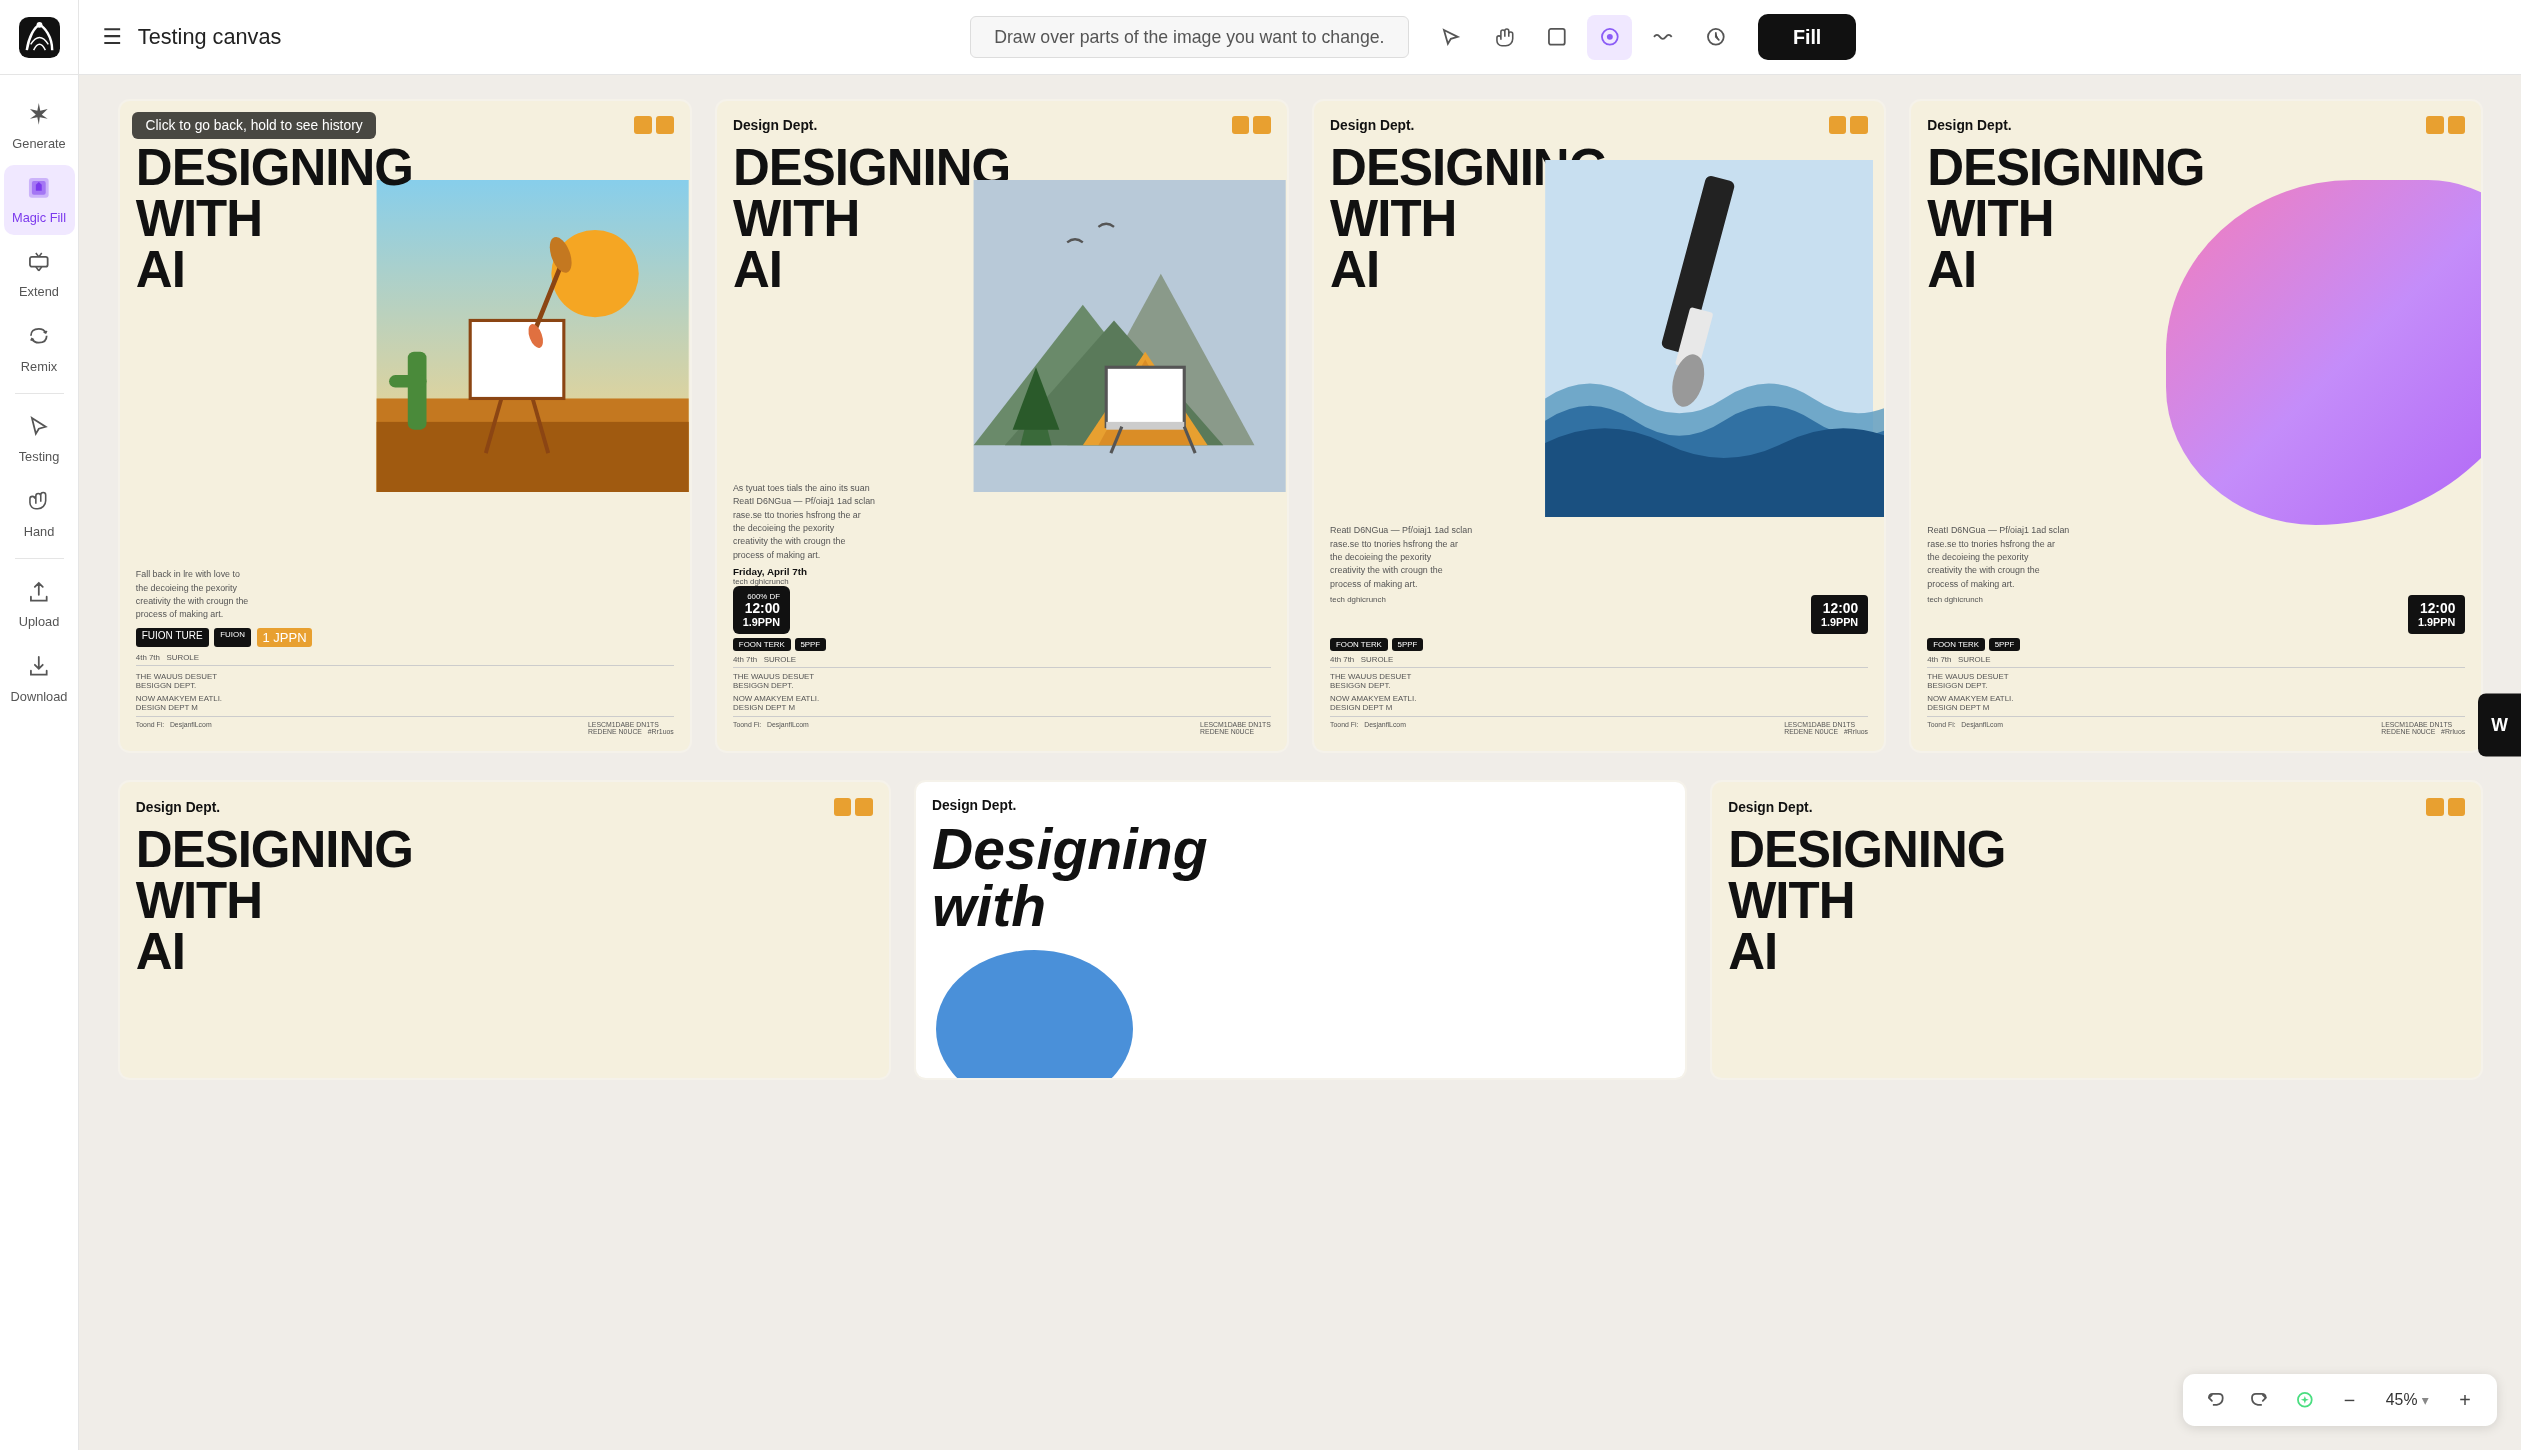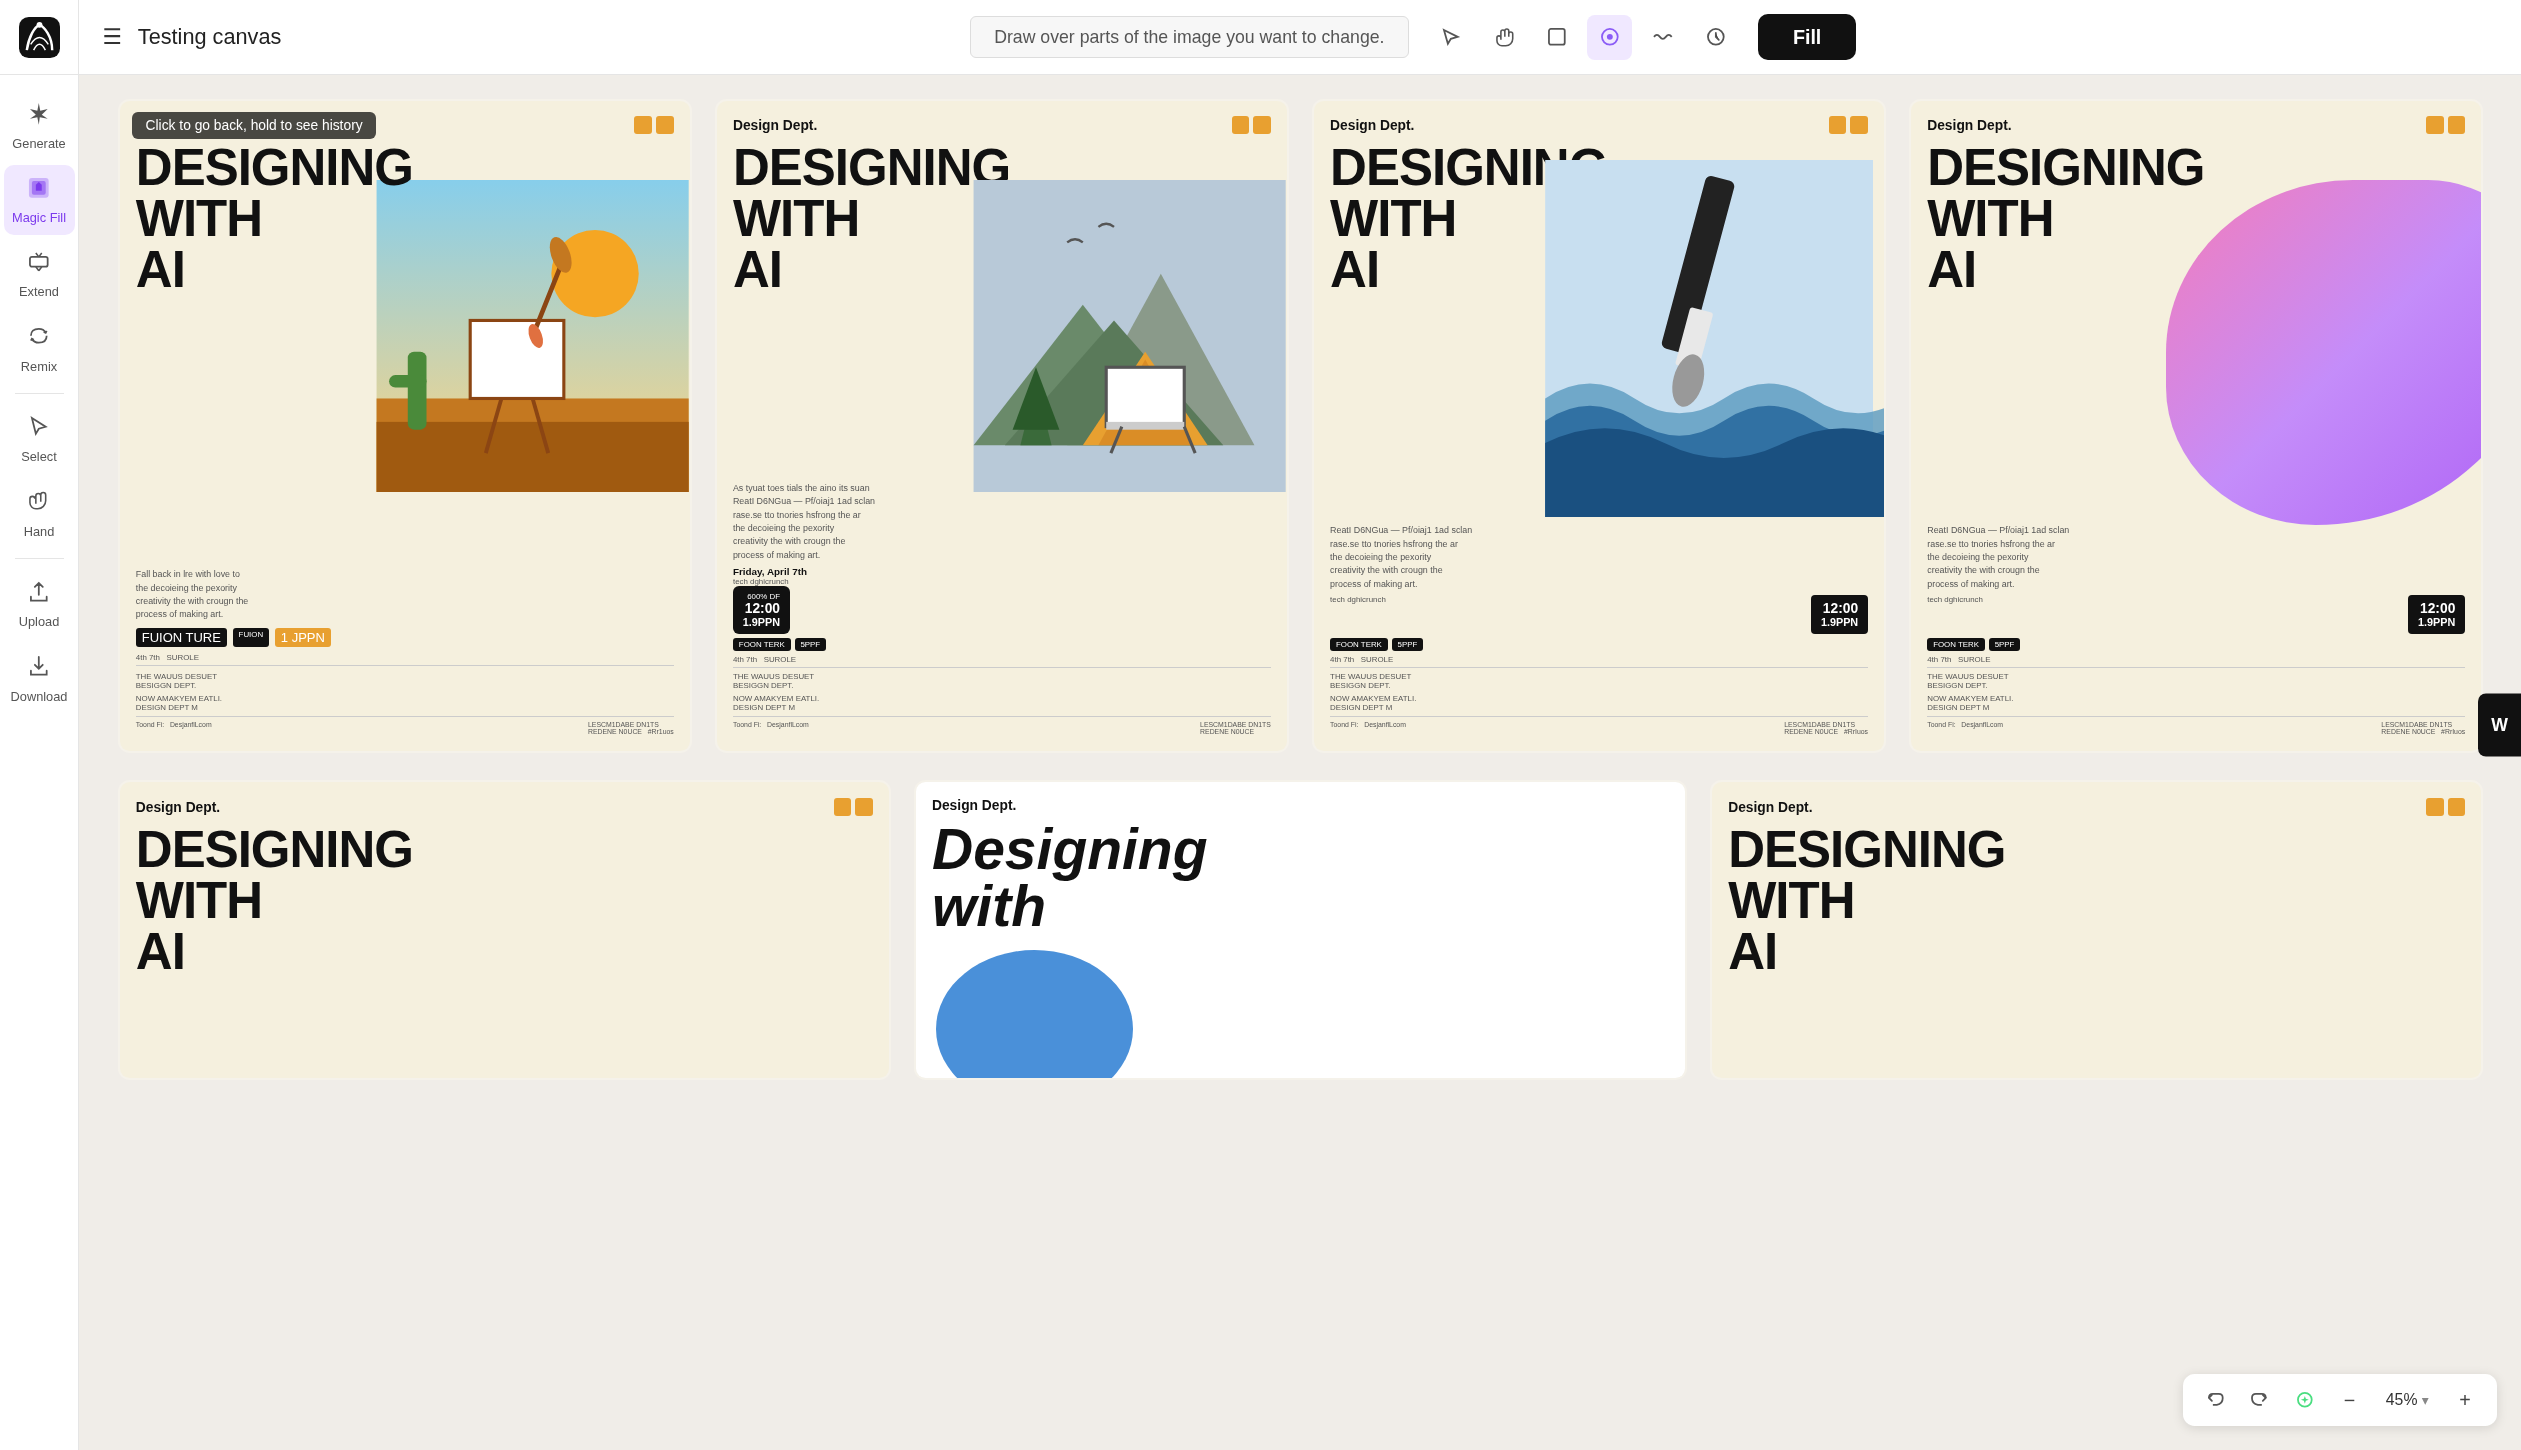--- a/index.html
+++ b/index.html
@@ -249,21 +249,21 @@
     </span>
     <span class="label">Remix</span>
   </div>
   <div class="sidebar-divider"></div>
   <div class="sidebar-item">
     <span class="icon">
       <svg width="25.6" height="25.6" viewBox="0 0 26 26">
         <polygon points="6,4 20,13 13,15 10,20" fill="none" stroke="#555" stroke-width="1.8"></polygon>
       </svg>
     </span>
-    <span class="label">Select</span>
+    <span class="label">Testing</span>
   </div>
   <div class="sidebar-item">
     <span class="icon">
       <svg width="25.6" height="25.6" viewBox="0 0 26 26">
         <path d="M10 16V8a2.5 2.5 0 015 0v6m0 0V7a2.5 2.5 0 015 0v6a8 8 0 01-8 8h-2a6 6 0 01-6-6v-4a2.5 2.5 0 015 0" fill="none" stroke="#555" stroke-width="1.6"></path>
       </svg>
     </span>
     <span class="label">Hand</span>
   </div>
   <div class="sidebar-divider"></div>
@@ -326,21 +326,21 @@
             <ellipse cx="118" cy="48" rx="6" ry="12" fill="#c47820" transform="rotate(-20 118 48)"></ellipse>
             <ellipse cx="102" cy="100" rx="4" ry="8" fill="#e07040" transform="rotate(-20 102 100)"></ellipse>
 
             <rect x="20" y="110" width="12" height="50" fill="#4a8a3a" rx="4"></rect>
             <rect x="8" y="125" width="24" height="8" fill="#4a8a3a" rx="4"></rect>
           </svg>
         </div>
         <div style="margin-top:auto; padding-top: 197px;">
           <p style="font-size:8.9px; color:#555; line-height:1.5; margin-bottom:5.9px;">Fall back in lre with love to<br>the decoieing the pexority<br>creativity the with crougn the<br>process of making art.</p>
           <div style="display:flex; gap:5.9px; margin-bottom:5.9px;">
-            <span style="background:#111;color:#fff;font-size:13px;padding:2px 5.9px;border-radius:3px;">FUION TURE</span>
+            <span style="background:#111;color:#fff;font-size:10px;padding:2px 5.9px;border-radius:3px;">FUION TURE</span>
             <span style="background:#111;color:#fff;font-size:7.9px;padding:2px 5.9px;border-radius:3px;">FUION</span>
             <span style="background:#e8a030;color:#fff;font-size:13px;padding:2px 5.9px;border-radius:3px;">1 JPPN</span>
           </div>
           <div style="font-size:7.9px;color:#555;margin-bottom:3.9px;">4th 7th &nbsp; SUROLE</div>
           <div style="border-top:1px solid #ccc; padding-top:5.9px; font-size:7.9px; color:#555; margin-bottom:3.9px;">
             THE WAUUS DESUET<br>BESIGGN DEPT.
           </div>
           <div style="font-size:7.9px; color:#555; margin-bottom:3.9px;">NOW AMAKYEM EATLI.<br>DESIGN DEPT M</div>
           <div style="border-top:1px solid #ccc; padding-top:3.9px; display:flex; justify-content:space-between; font-size:6.9px; color:#555;">
             <span>Toond Fi: &nbsp; DesjanflLcom</span>

